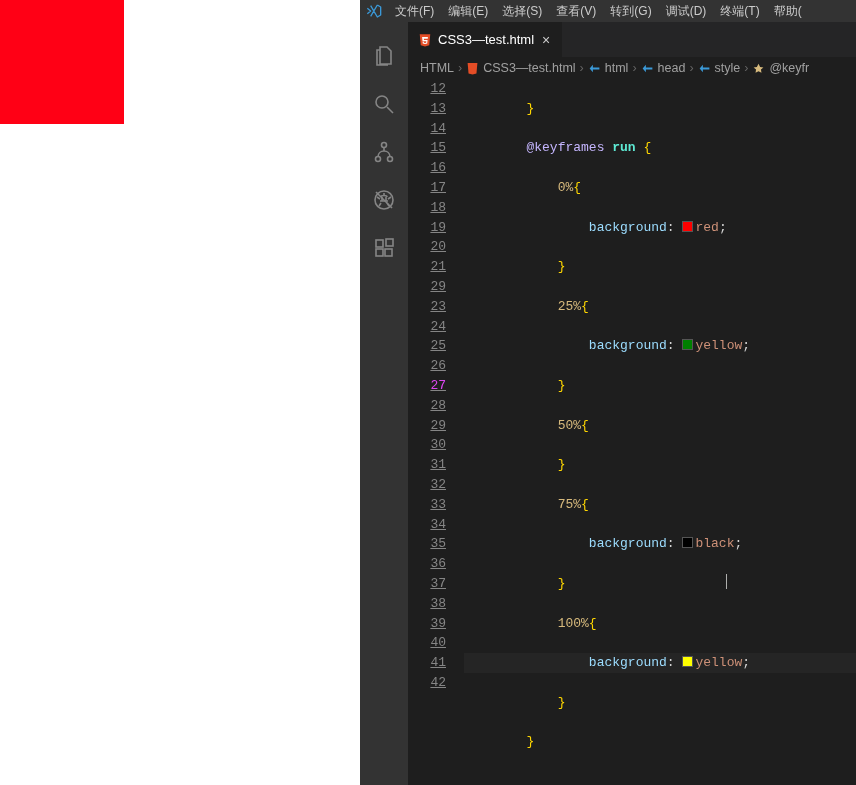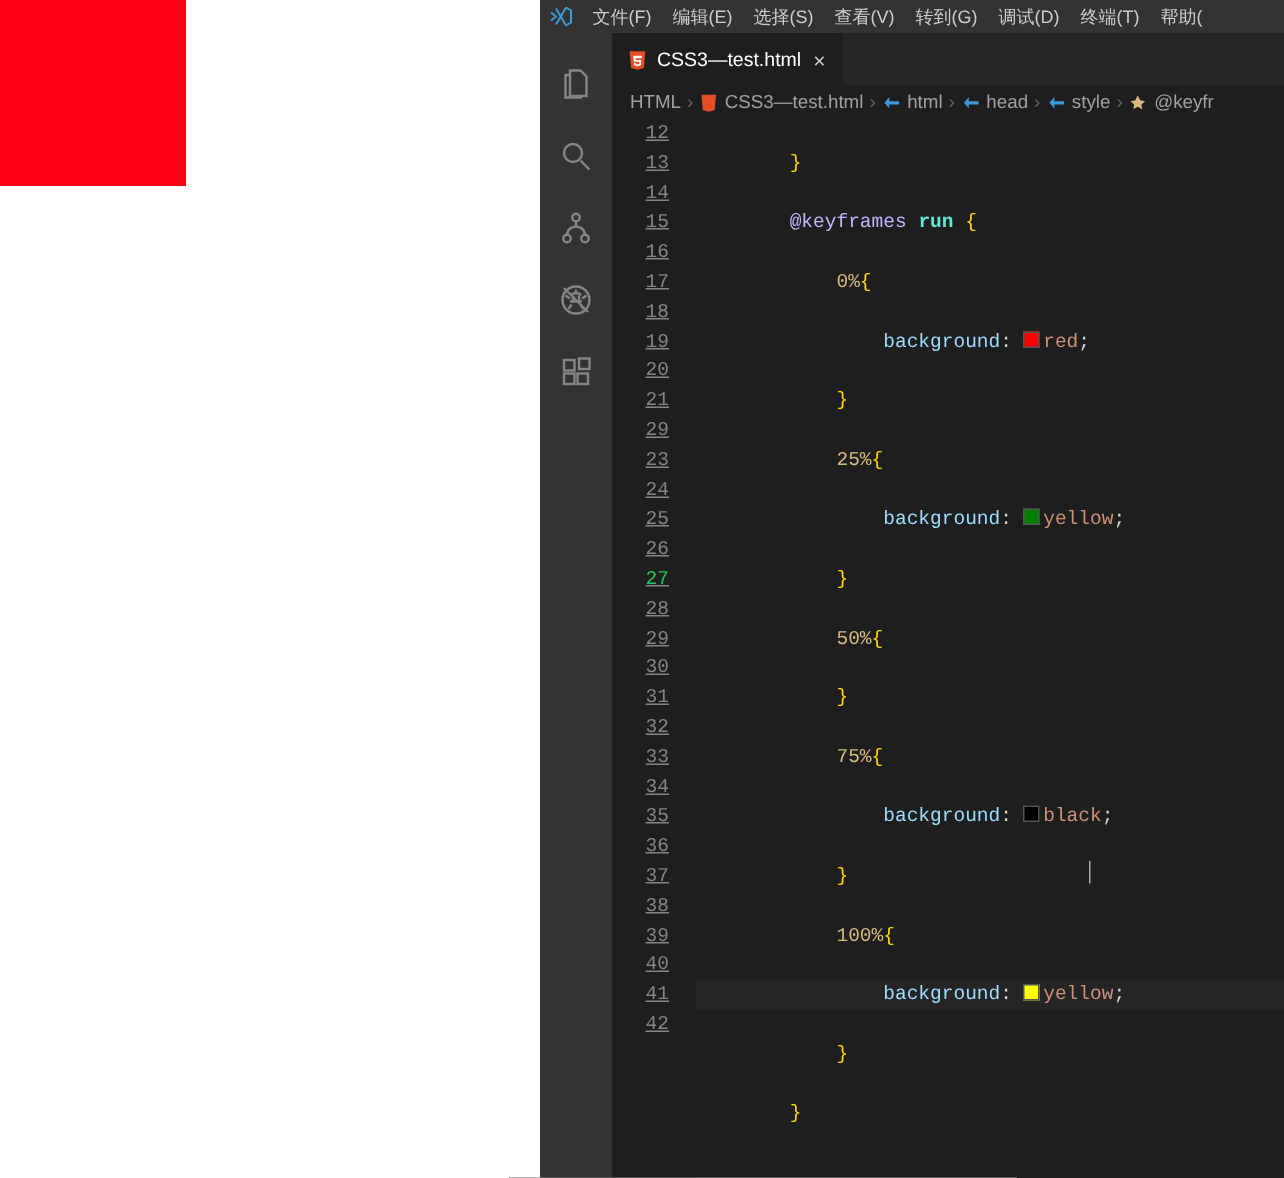--- a/index.html
+++ b/index.html
@@ -20,21 +20,21 @@
 .tab { display: flex; align-items: center; padding: 0 10px; background: #1e1e1e; color: #fff; font-size: 13px; gap: 6px; max-width: 180px; }
 .tab .file-icon { width: 14px; height: 14px; display: flex; align-items: center; justify-content: center; }
 .html5-icon { width: 14px; height: 14px; }
 .tab-close { color: #ccc; font-size: 14px; line-height: 1; padding: 2px; cursor: pointer; }
 .breadcrumbs { height: 22px; background: #1e1e1e; display: flex; align-items: center; font-size: 12.5px; color: #a0a0a0; padding-left: 12px; gap: 4px; overflow: hidden; white-space: nowrap; }
 .bc-item { display: flex; align-items: center; gap: 4px; }
 .bc-sep { color: #666; }
 .bc-icon { width: 13px; height: 13px; display: inline-flex; }
 .code-area { flex: 1; display: flex; font-family: Consolas, "Courier New", monospace; font-size: 13px; line-height: 19.8px; background: #1e1e1e; overflow: hidden; }
 .gutter { width: 56px; text-align: right; color: #858585; padding-right: 18px; background: #1e1e1e; user-select: none; text-decoration: underline; }
-.gutter .ln.active { color: #22c55e; }
+.gutter .ln.active { color: #d946ef; }
 .code { flex: 1; color: #d4d4d4; position: relative; white-space: pre; }
 .code .line { height: 19.8px; }
 .code .line.active { background: rgba(255,255,255,0.03); }
 .tok-sel { color: #d7ba7d; }
 .tok-atrule { color: #c4b5fd; }
 .tok-ident { color: #5eead4; font-weight: bold; }
 .tok-prop { color: #9cdcfe; }
 .tok-val { color: #ce9178; }
 .tok-punc { color: #d4d4d4; }
 .tok-brace { color: #ffd700; }

